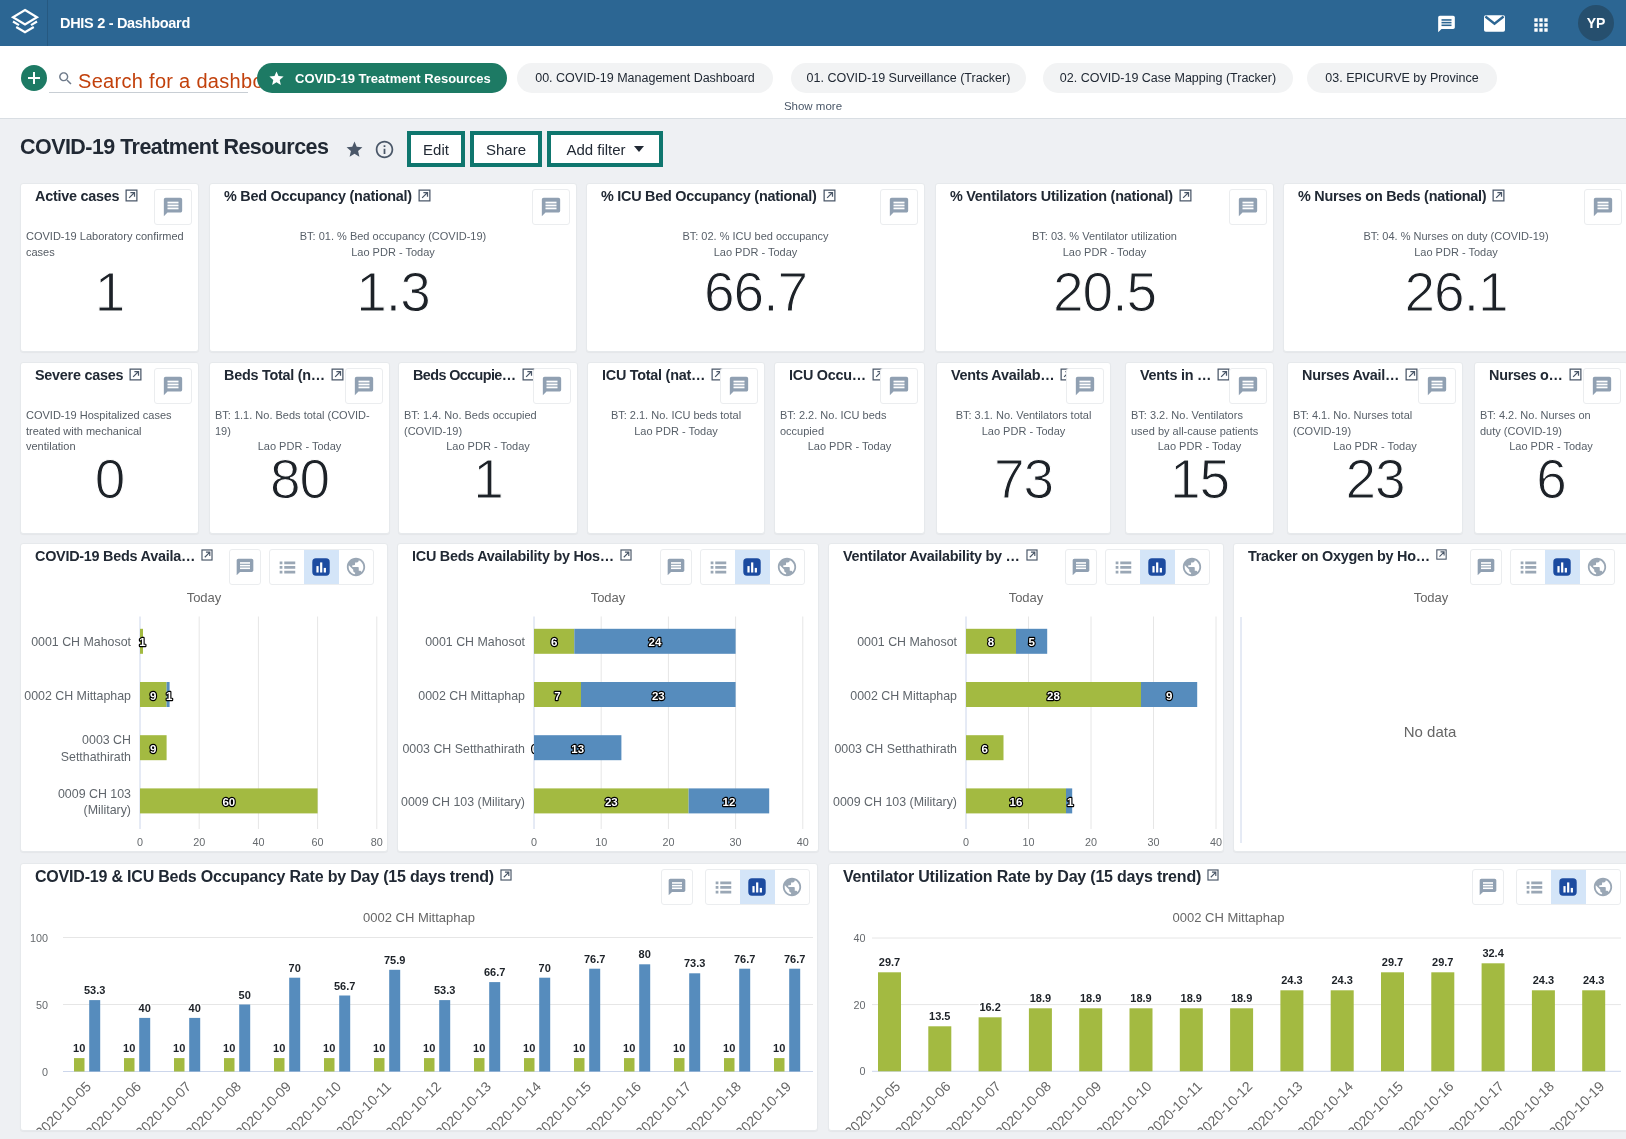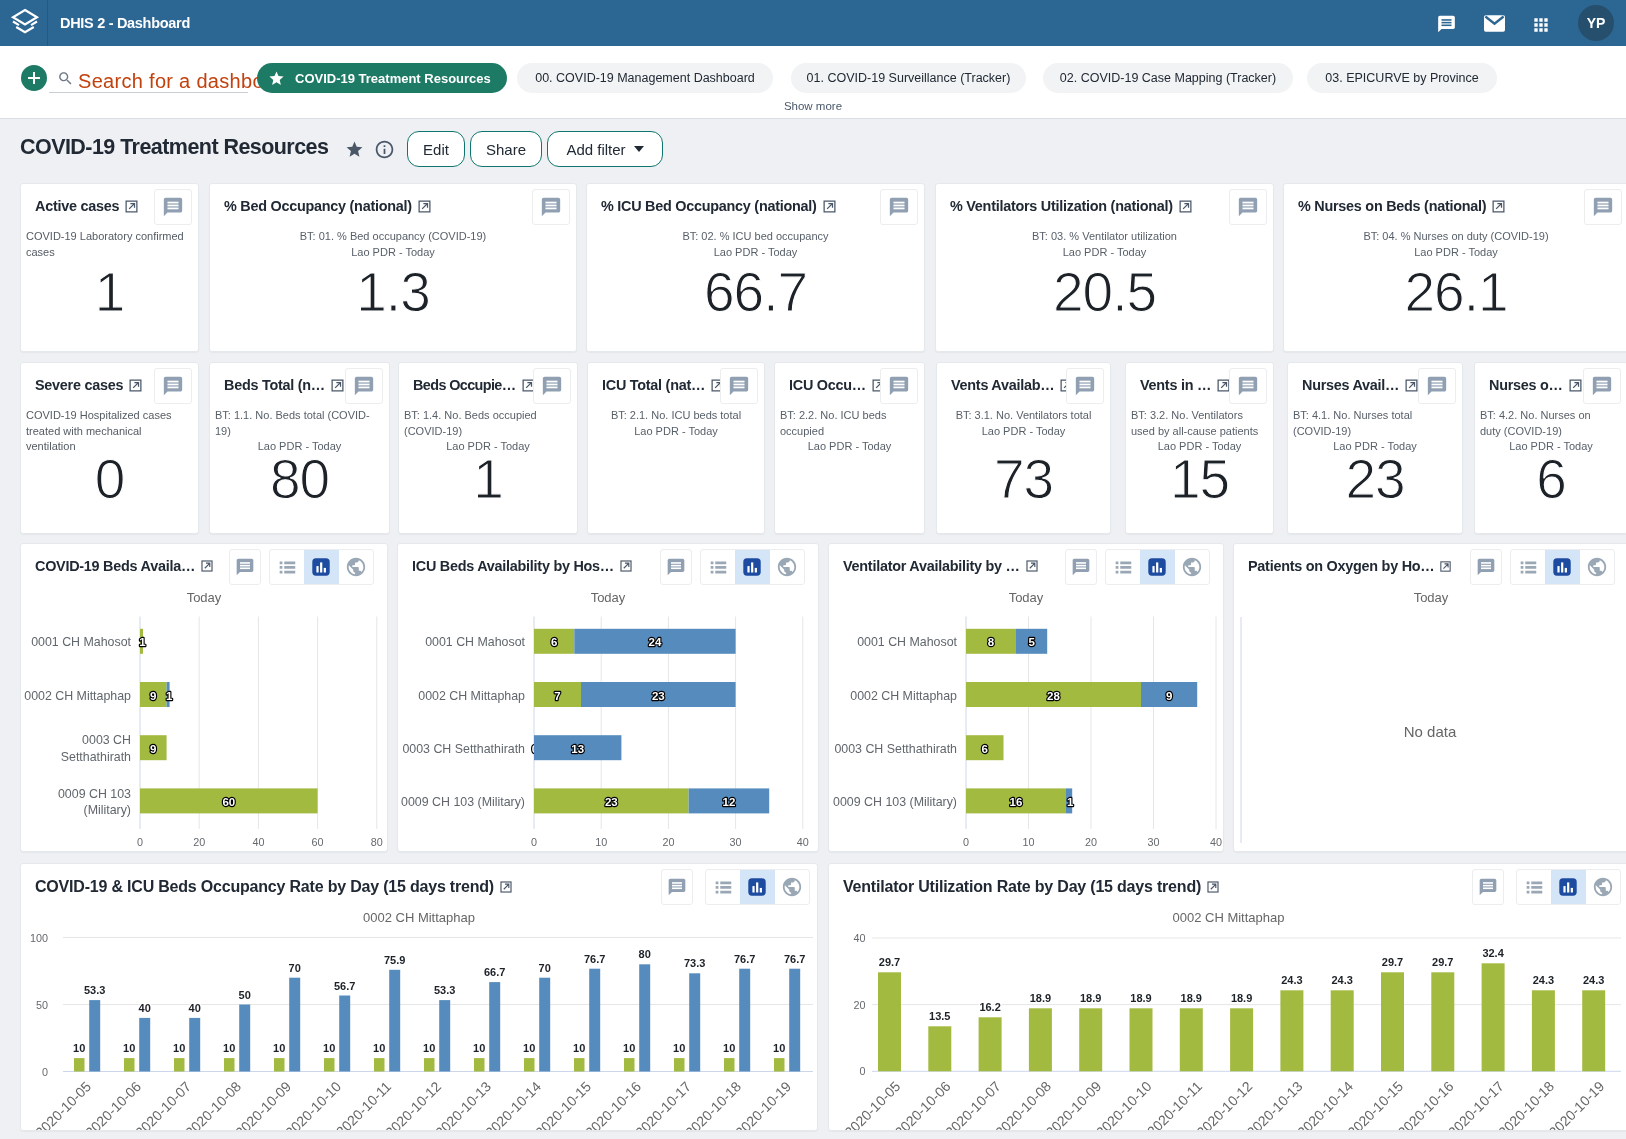--- a/index.html
+++ b/index.html
@@ -1,36 +1,36 @@
 <!DOCTYPE html>
 <html><head><meta charset="utf-8"><style>
 *{margin:0;padding:0;box-sizing:border-box}
 body{font-family:"Liberation Sans",sans-serif;width:1626px;height:1139px;overflow:hidden;background:#eef0f3;position:relative}
 .abs{position:absolute}
 .card{position:absolute;background:#fff;border:1px solid #e6e9ec;border-radius:3px;box-shadow:0 1px 1px rgba(0,0,0,.04);overflow:hidden}
-.vtitle{position:absolute;left:14px;top:14px;right:37px;display:flex;align-items:center;gap:5px;white-space:nowrap;overflow:hidden}
+.vtitle{position:absolute;left:14px;top:4px;right:37px;display:flex;align-items:flex-start;gap:5px;white-space:nowrap;overflow:hidden}
 .vt{font-weight:bold;font-size:14.4px;color:#212934;letter-spacing:-.25px}
 .vt2{font-weight:bold;font-size:16px;color:#212934;letter-spacing:-.2px}
 .cbox{position:absolute;width:38px;height:36px;border:1px solid #ebedef;border-radius:3px;background:#fff;display:flex;align-items:center;justify-content:center}
 .seg{position:absolute;height:36px;border:1px solid #ebedef;border-radius:3px;background:#fff;display:flex;overflow:hidden}
 .segi{width:34.5px;display:flex;align-items:center;justify-content:center}
 .segi.sel{background:#d4e5f8}
 .subc{position:absolute;left:5px;right:5px;text-align:center;font-size:11px;line-height:15.5px;color:#575f68;white-space:nowrap}
 .subl{position:absolute;left:5px;right:5px;text-align:left;font-size:11px;line-height:15.5px;color:#575f68;white-space:nowrap}
 .desc{position:absolute;left:5px;right:5px;text-align:left;font-size:11px;line-height:15.5px;color:#545b63;white-space:nowrap}
 .bignum{position:absolute;left:0;right:0;text-align:center;font-size:55px;line-height:1;color:#1d2228;letter-spacing:-1px;-webkit-text-stroke:1.1px #fff}
 .csub{position:absolute;left:0;right:0;text-align:center;font-size:13px;color:#666666}
 .plot{position:absolute;left:0}
 .alab{font-size:10.8px;fill:#65696d}
 .clab{font-size:12.4px;fill:#60666c}
 .blab{font-size:11.5px;font-weight:bold;fill:#fff;stroke:#000;stroke-width:2.4px;paint-order:stroke;stroke-linejoin:round}
 .vlab{font-size:11px;font-weight:bold;fill:#1d2228;stroke:#fff;stroke-width:3px;paint-order:stroke;stroke-linejoin:round}
 .dlab{font-size:14px;fill:#666666}
 .chip{position:absolute;top:63px;height:30px;border-radius:16px;background:#f2f3f4;color:#212934;font-size:12.5px;display:flex;align-items:center;padding:0 16px;white-space:nowrap}
-.btn{position:absolute;top:131px;height:36px;background:#fff;border:1px solid #0f766e;border-radius:12px;font-size:15px;color:#212934;display:flex;align-items:center;justify-content:center}
+.btn{position:absolute;top:131px;height:36px;background:#fff;border:4px solid #0f766e;border-radius:0;font-size:15px;color:#212934;display:flex;align-items:center;justify-content:center}
 </style></head>
 <body>
 <div class="abs" style="left:0;top:0;width:1626px;height:46px;background:#2c6693">
 <svg class="abs" style="left:10px;top:8px" width="30" height="28" viewBox="0 0 30 28">
  <g fill="none" stroke="#fff" stroke-width="2.2">
   <path d="M15 2 L27 9.2 L15 16.4 L3 9.2 Z"></path>
   <path d="M3 13.5 L9 17.1 M21 17.1 L27 13.5 M6.2 19 L15 24.2 L23.8 19"></path>
  </g>
 </svg>
 <div class="abs" style="left:47px;top:0;width:1px;height:46px;background:rgba(0,0,0,0.12)"></div>
@@ -598,21 +598,21 @@
       <rect x="137.0" y="129.2" width="37.5" height="25" fill="#a3ba41"></rect>
       <text x="155.8" y="146.7" class="blab" text-anchor="middle">6</text>
       <rect x="137.0" y="182.4" width="100.0" height="25" fill="#a3ba41"></rect>
       <text x="187.0" y="199.9" class="blab" text-anchor="middle">16</text>
       <rect x="237.0" y="182.4" width="6.2" height="25" fill="#568cbd"></rect>
       <text x="241.1" y="199.9" class="blab" text-anchor="middle">1</text>
     </svg>
 </div>
 <div class="card" style="left:1233px;top:543px;width:396px;height:309px">
   <div class="vtitle">
-      <span class="vt">Patients on Oxygen by Ho…</span>
+      <span class="vt">Tracker on Oxygen by Ho…</span>
       <svg width="13" height="13" viewBox="0 0 24 24" style="flex:none">
         <g fill="none" stroke="#4a5768" stroke-width="2">
           <rect x="3.4" y="3.4" width="17.2" height="17.2"></rect>
           <path d="M8.2 15.8 L16.6 7.4 M10.2 7.2 h6.6 v6.6"></path>
         </g>
       </svg>
     </div>
   <div class="cbox" style="right:126px;top:5px;width:32px">
       <svg width="20" height="20" viewBox="0 0 24 24">
         <path fill="#90a0b2" d="M20 2H4c-1.1 0-2 .9-2 2v18l4-4h14c1.1 0 2-.9 2-2V4c0-1.1-.9-2-2-2z"></path>

